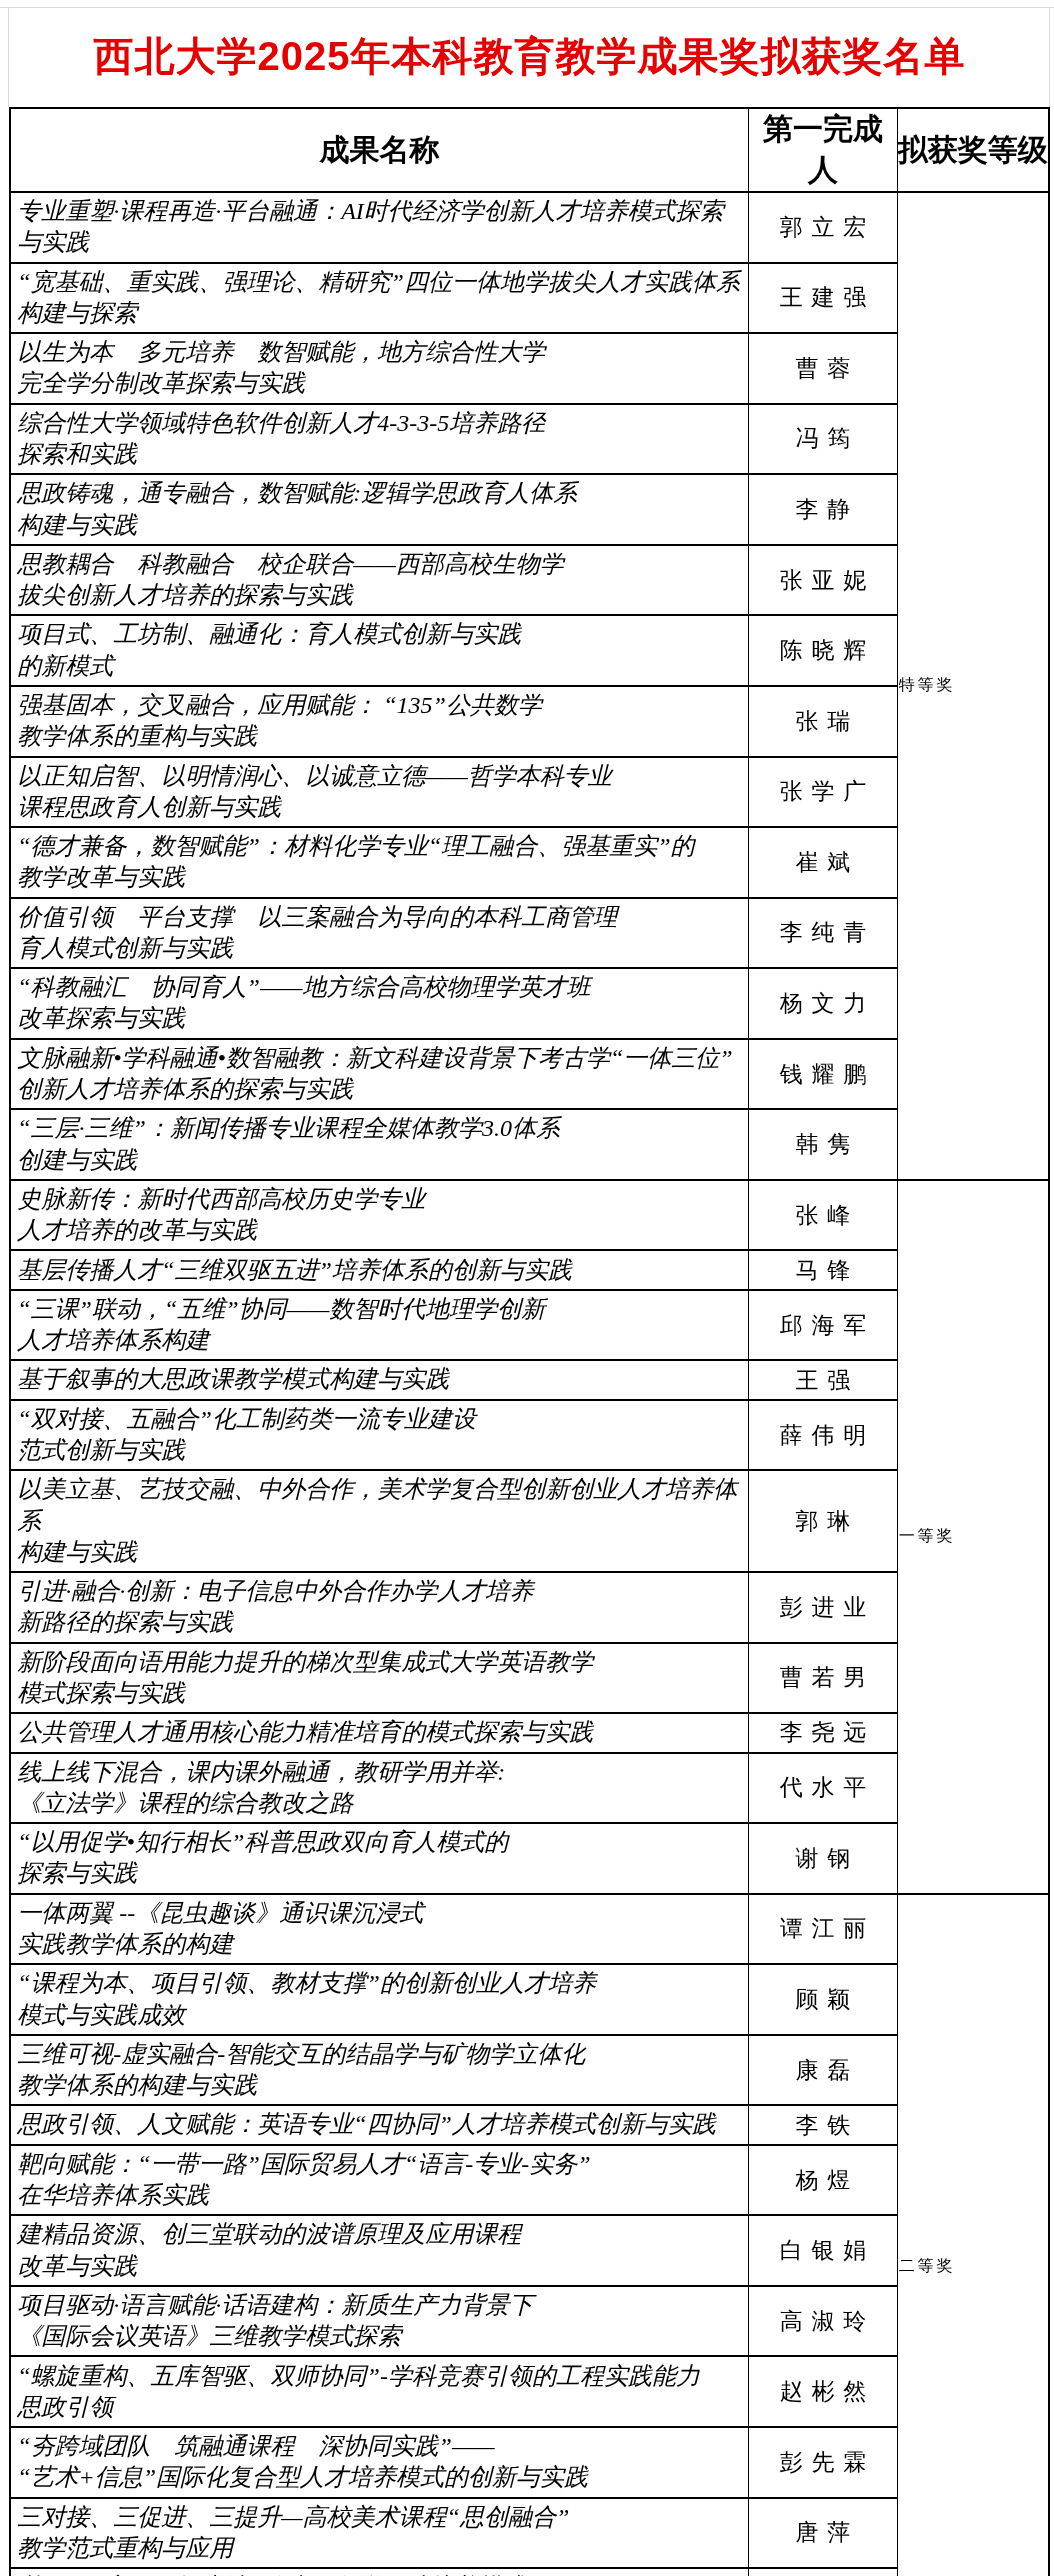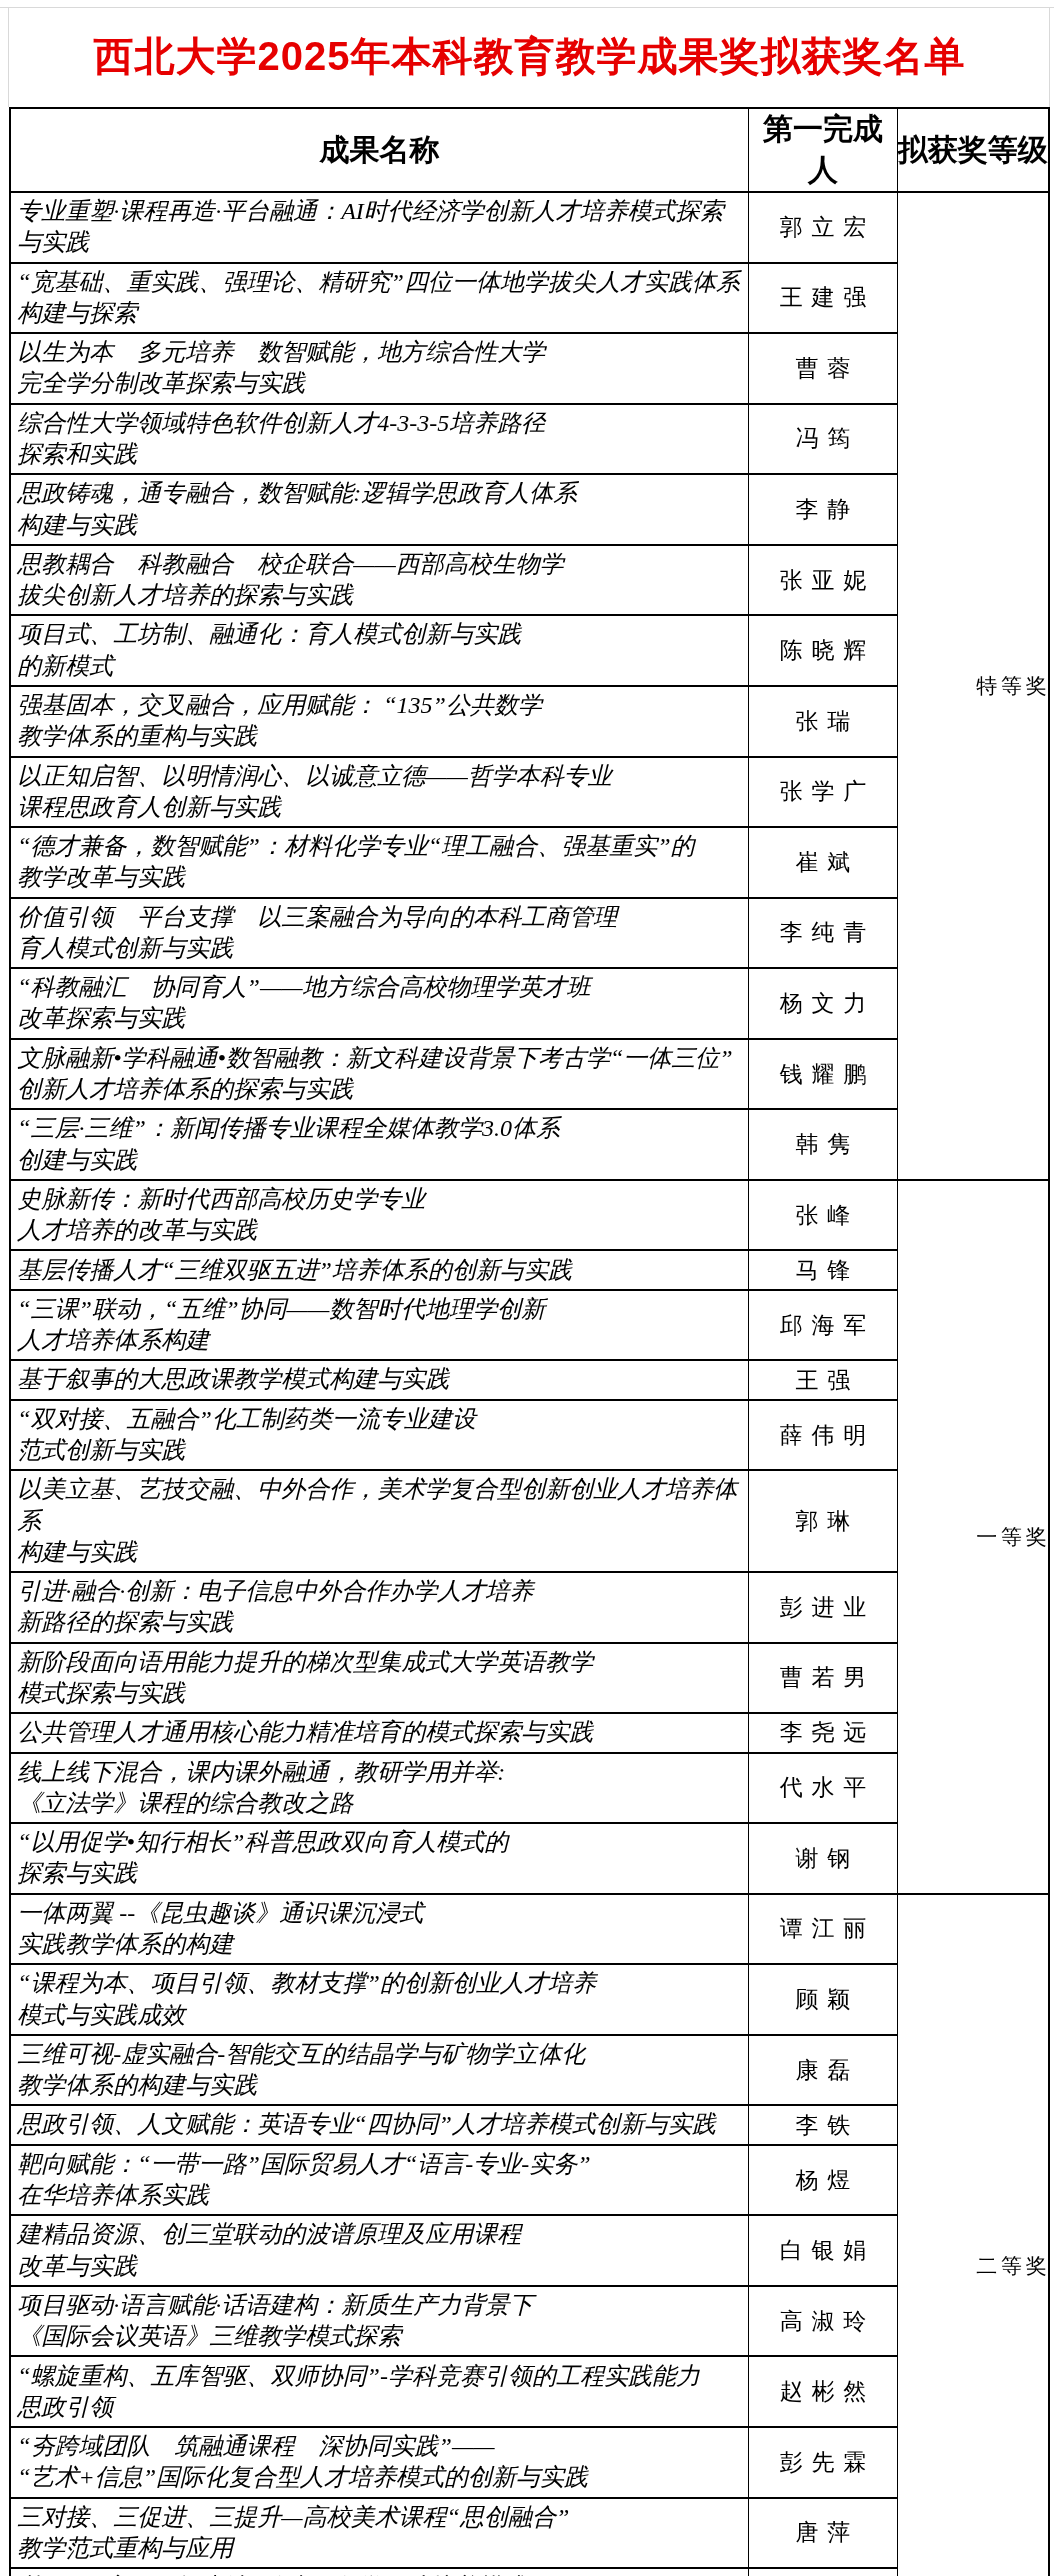--- a/index.html
+++ b/index.html
@@ -26,21 +26,21 @@
 
   thead tr{height:39px;}
   th{font-size:30px;font-weight:700;text-align:center;padding:0;}
 
   td.name-cell{font-size:24px;line-height:1.3;padding:3.1px 6.3px;font-style:italic;}
   td.name-cell .line{display:block;}
 
   td.person-cell{font-size:23px;text-align:center;padding:0 2.1px;}
   .person-text{letter-spacing:.38em;margin-right:-.38em;}
 
-  td.award-cell{font-size:21px;text-align:right;}
+  td.award-cell{font-size:16px;text-align:left;}
   .award-text{letter-spacing:.18em;margin-right:-.18em;}
 </style>
 </head>
 <body>
 
 <div class="page">
   <div class="hairline-top"></div>
   <div class="hairline-left"></div>
   <div class="hairline-right"></div>
 

